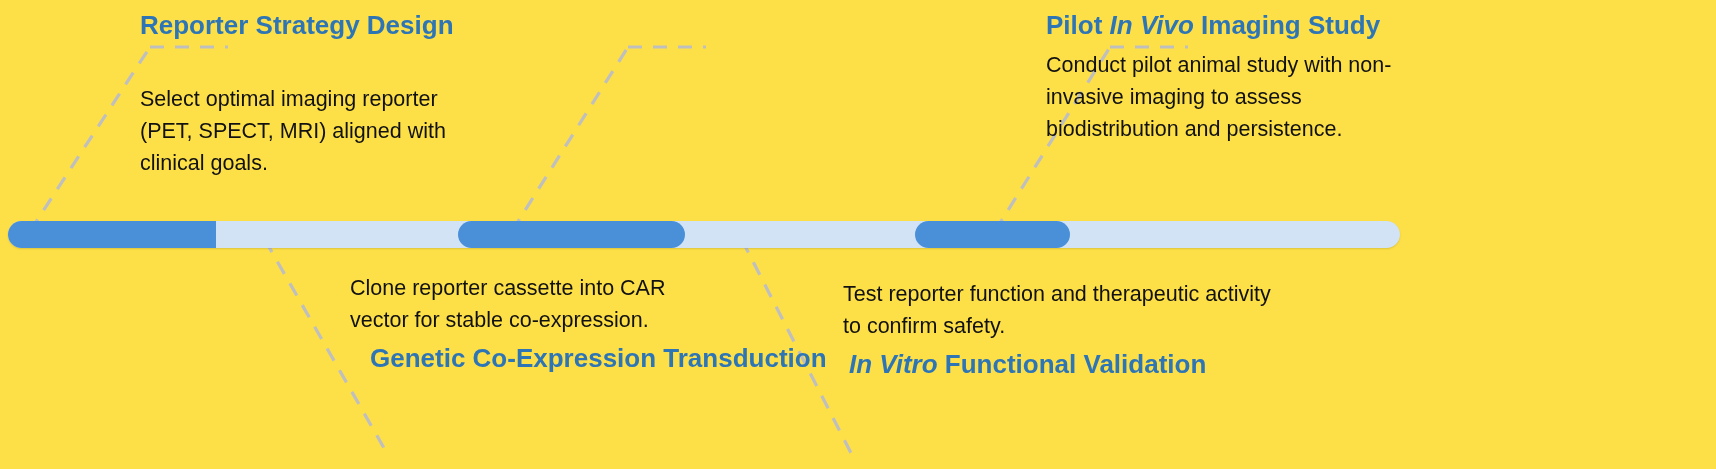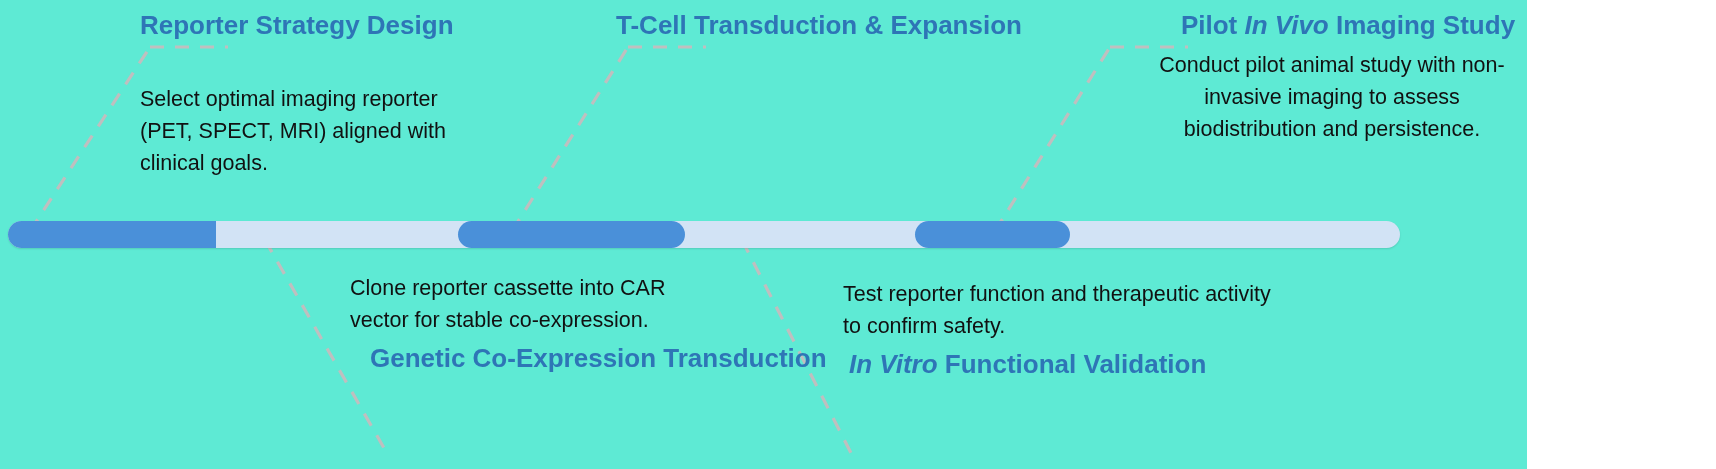--- a/index.html
+++ b/index.html
@@ -5,23 +5,23 @@
   html, body {
     margin: 0;
     padding: 0;
     background: #ffffff;
   }
   body {
     font-family: "Liberation Sans", sans-serif;
   }
   #stage {
     position: relative;
-    width: 1527px;
+    width: 1716px;
     height: 469px;
-    background: #5eead4;
+    background: #fde047;
     overflow: hidden;
   }
 
   
   #lines-layer {
     position: absolute;
     left: 0;
     top: 0;
     width: 1716px;
     height: 469px;
@@ -99,24 +99,23 @@
     <div class="seg" style="left:450px; width:227px;"></div>
     <div class="seg" style="left:907px; width:155px;"></div>
   </div>
 
   <div class="milestone above" style="left:140px; top:10px; width:400px;">
     <div class="m-title">Reporter Strategy Design</div>
     <div class="m-body" style="width:355px;margin-top:43px;">Select optimal imaging reporter (PET, SPECT, MRI) aligned with clinical goals.</div>
   </div>
 
   <div class="milestone above" style="left:616px; top:10px; width:420px;">
-    <div class="m-title">T-Cell Transduction &amp; Expansion</div>
   </div>
 
-  <div class="milestone above" style="left:1148px; top:10px; width:400px;text-align:center;">
+  <div class="milestone above" style="left:1046px; top:10px; width:400px;">
     <div class="m-title">
       <span>Pilot </span><span class="it">In Vivo</span><span> Imaging Study</span>
     </div>
     <div class="m-body" style="width:368px;">Conduct pilot animal study with non-invasive imaging to assess biodistribution and persistence.</div>
   </div>
 
   <div class="milestone below" style="left:350px; top:272px; width:470px;">
     <div class="m-body" style="width:320px;">Clone reporter cassette into CAR vector for stable co-expression.</div>
     <div class="m-title" style="margin-left:20px;">Genetic Co-Expression Transduction</div>
   </div>

